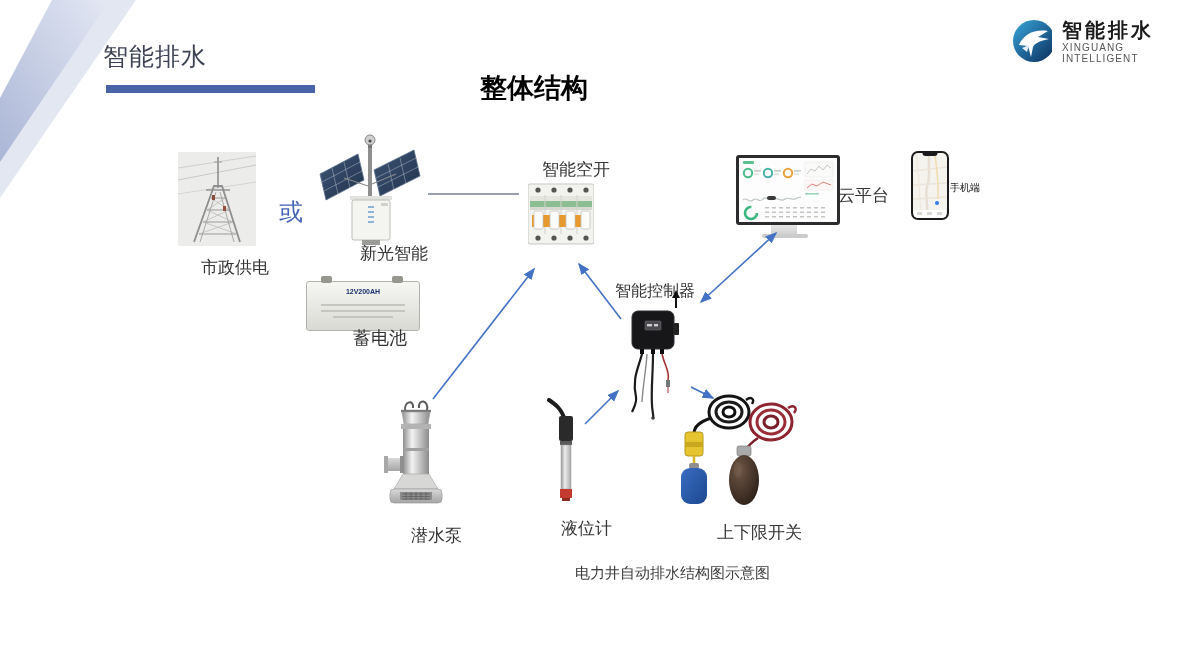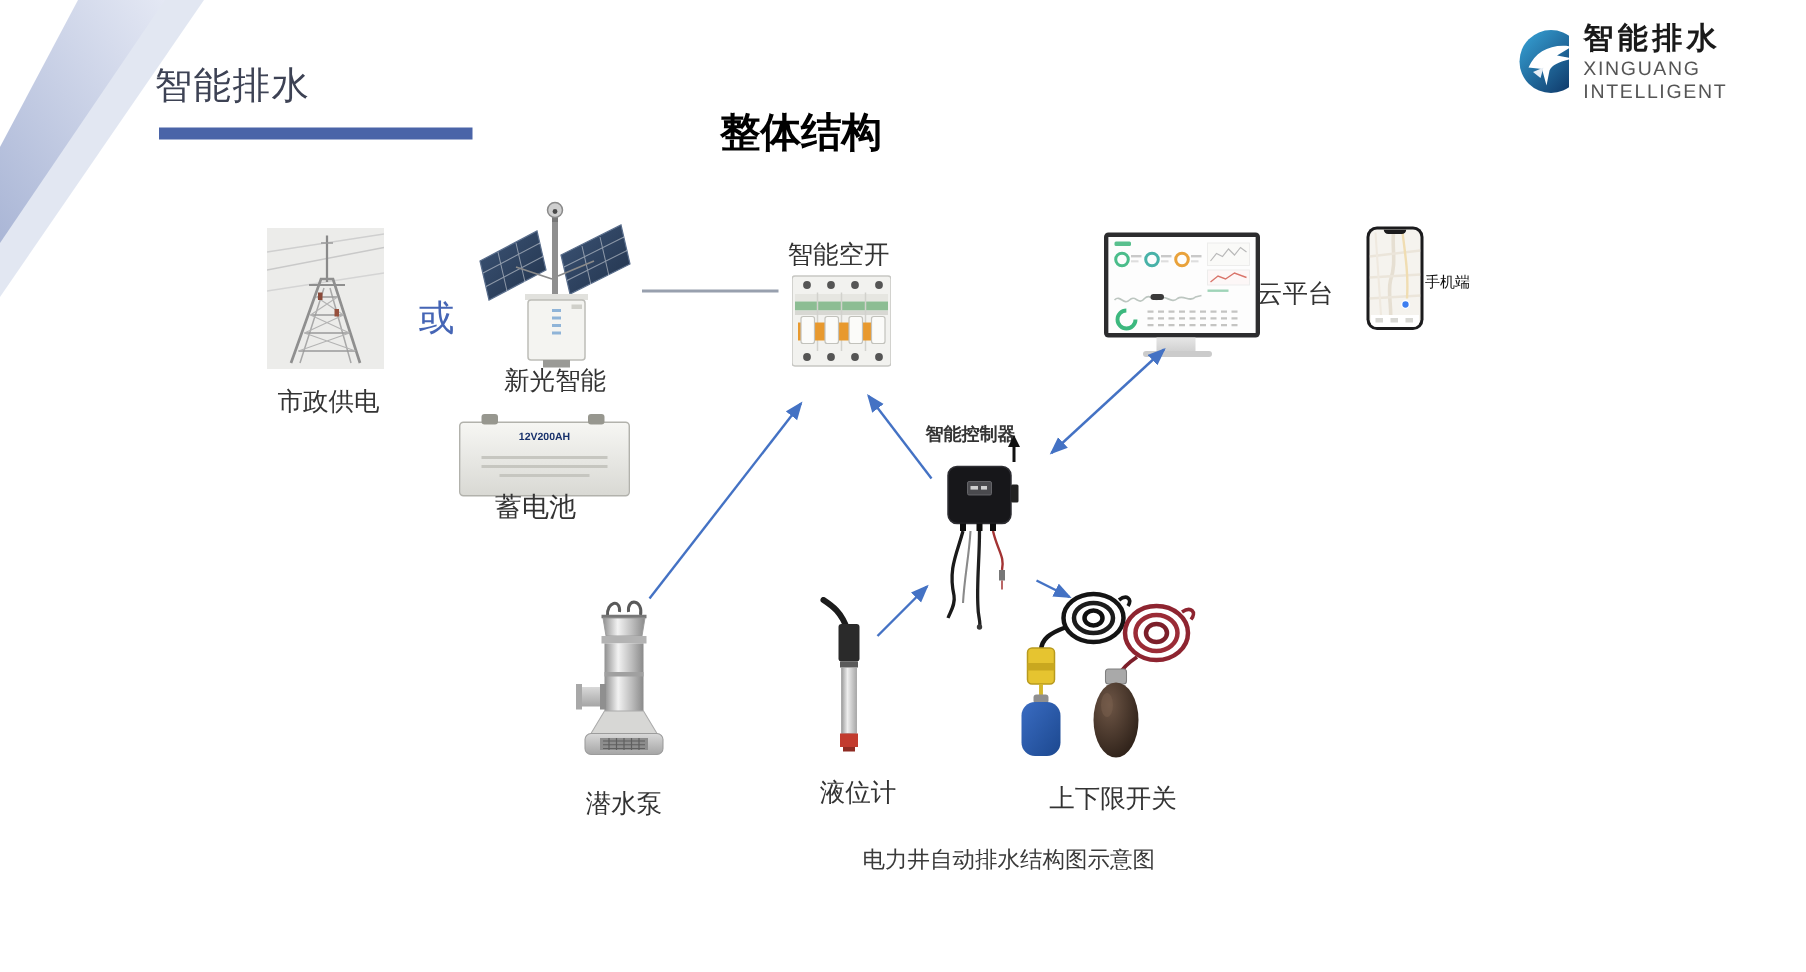--- a/index.html
+++ b/index.html
@@ -1,29 +1,29 @@
 <!DOCTYPE html>
 <html><head>
 <meta charset="utf-8">
 <style>
   html,body{margin:0;padding:0;background:#fff;}
   body{width:1204px;height:648px;position:relative;overflow:hidden;
        font-family:"Liberation Sans","DejaVu Sans",sans-serif;color:#333;}
   .abs{position:absolute;}
-  .lbl{position:absolute;text-align:center;font-size:17px;color:#333;}
+  .lbl{position:absolute;text-align:right;font-size:17px;color:#333;}
   
   #ribbon-svg{left:0;top:0;}
   #header-title{left:103px;top:40px;font-size:25px;font-weight:500;color:#3d4254;letter-spacing:1px;}
   #header-bar{left:106px;top:85px;width:209px;height:8px;background:#4a64a8;}
   #main-title{left:480px;top:70px;width:270px;text-align:left;font-size:27px;font-weight:bold;color:#000;}
   
   #logo{left:1012px;top:16px;width:180px;height:50px;display:flex;align-items:center;}
   #logo-text{margin-left:10px;}
   #logo-name{font-size:20px;font-weight:600;color:#1a1a1a;letter-spacing:3px;line-height:1.15;}
-  #logo-sub{font-size:13px;color:#555;letter-spacing:1.1px;}
+  #logo-sub{font-size:10px;color:#555;letter-spacing:1.1px;}
   
   #or-label{left:279px;top:196px;font-size:24px;color:#4565b5;}
   
   #battery{left:306px;top:281px;width:112px;height:48px;background:linear-gradient(#f6f6f3,#d9d9d4);
            border:1px solid #b2b2ac;border-radius:3px;}
   .batt-term{position:absolute;top:-6px;width:11px;height:7px;background:#97978f;border-radius:2px;}
   #battery-text{position:absolute;top:6px;left:0;width:100%;text-align:center;font-size:7px;
                 font-weight:bold;color:#17306b;}
   .batt-line{position:absolute;left:14px;right:14px;height:2px;background:#c6c6c0;}
   
@@ -227,21 +227,21 @@
       <rect x="1" y="57" width="32" height="8" fill="#ffffff"></rect>
       <rect x="4" y="59" width="5" height="3" fill="#d8d8d4"></rect>
         <rect x="14" y="59" width="5" height="3" fill="#d8d8d4"></rect>
         <rect x="24" y="59" width="5" height="3" fill="#d8d8d4"></rect>
     </svg>
     <div id="phone-notch"></div>
   </div>
 </div>
 <div id="phone-label" class="abs">手机端</div>
 
-<div class="lbl abs" style="left:599px;top:281px;width:96px;font-size:12px;font-weight:bold;">智能控制器</div>
+<div class="lbl abs" style="left:599px;top:281px;width:96px;font-size:16px;">智能控制器</div>
 <svg class="abs" style="left:630px;top:309px;" width="52" height="112">
   <rect x="2" y="2" width="42" height="38" rx="6" fill="#17171a" stroke="#2e2e33" stroke-width="1"></rect>
   <rect x="44" y="14" width="5" height="12" rx="1" fill="#222"></rect>
   <rect x="15" y="12" width="16" height="9" rx="1" fill="#4a4a4e" stroke="#6a6a6e" stroke-width="0.6"></rect>
   <rect x="17" y="15" width="5" height="2.4" fill="#cfcfcf"></rect>
     <rect x="24" y="15" width="4" height="2.4" fill="#cfcfcf"></rect>
   <rect x="10" y="40" width="4" height="5" fill="#0c0c0c"></rect>
     <rect x="21" y="40" width="4" height="5" fill="#0c0c0c"></rect>
     <rect x="30" y="40" width="4" height="5" fill="#0c0c0c"></rect>
   <path d="M12,45 C8,60 2,70 6,88 C7,94 4,98 2,103" fill="none" stroke="#1a1a1a" stroke-width="2.2"></path>

